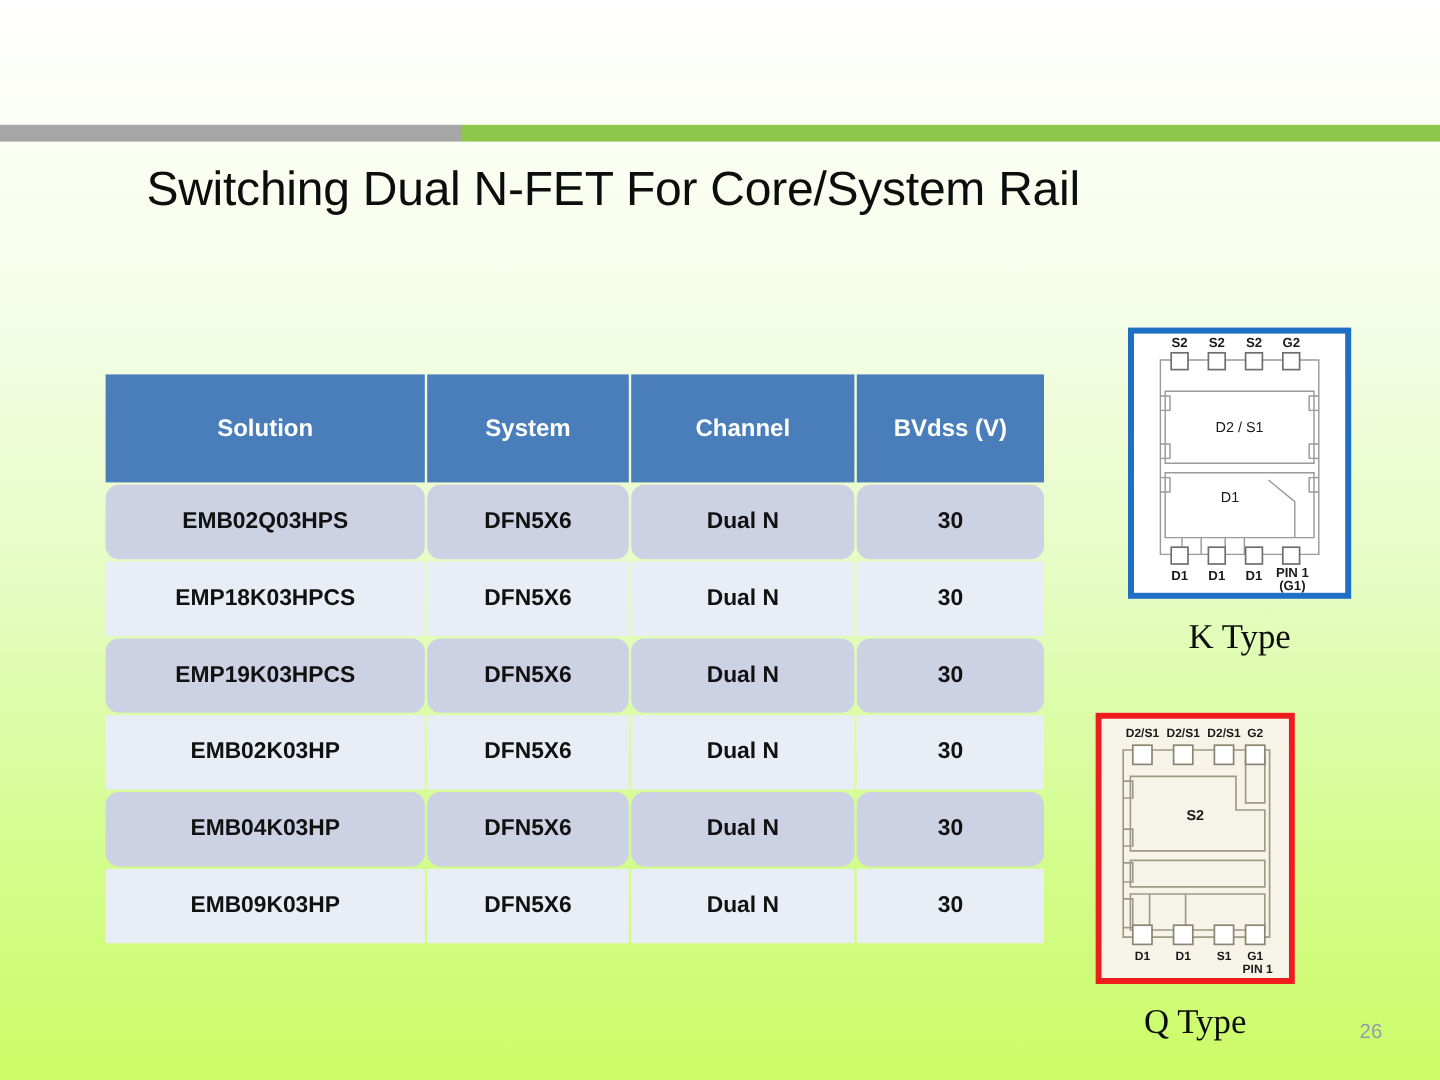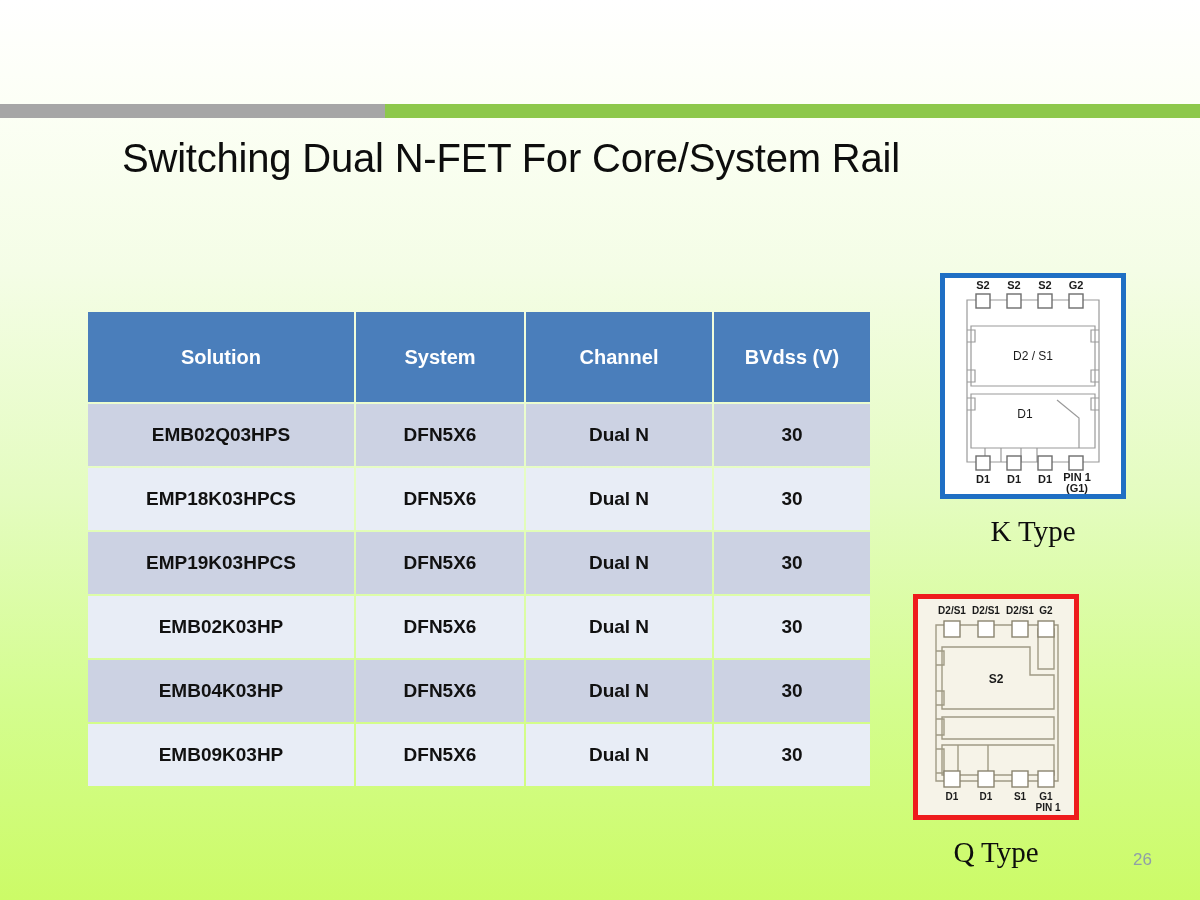--- a/index.html
+++ b/index.html
@@ -82,21 +82,21 @@
     color: #ffffff;
     font-weight: 700;
     height: 90px;
     font-size: 20px;
   }
   #spec-table td {
     color: #111;
     font-weight: 700;
     height: 62px;
   }
-  tr.row-dark  td { background: #ccd2e3; }
+  tr.row-dark  td { background: #ccd2e3; border-radius: 11px; }
   tr.row-light td { background: #e8edf6; }
   col.c-solution { width: 266px; }
   col.c-package  { width: 168px; }
   col.c-channel  { width: 186px; }
   col.c-bvdss    { width: 156px; }
 
   
   .pkg-block { position: absolute; }
   #pkg-k { left: 940px; top: 236px; }
   #pkg-q { left: 913px; top: 557px; }

